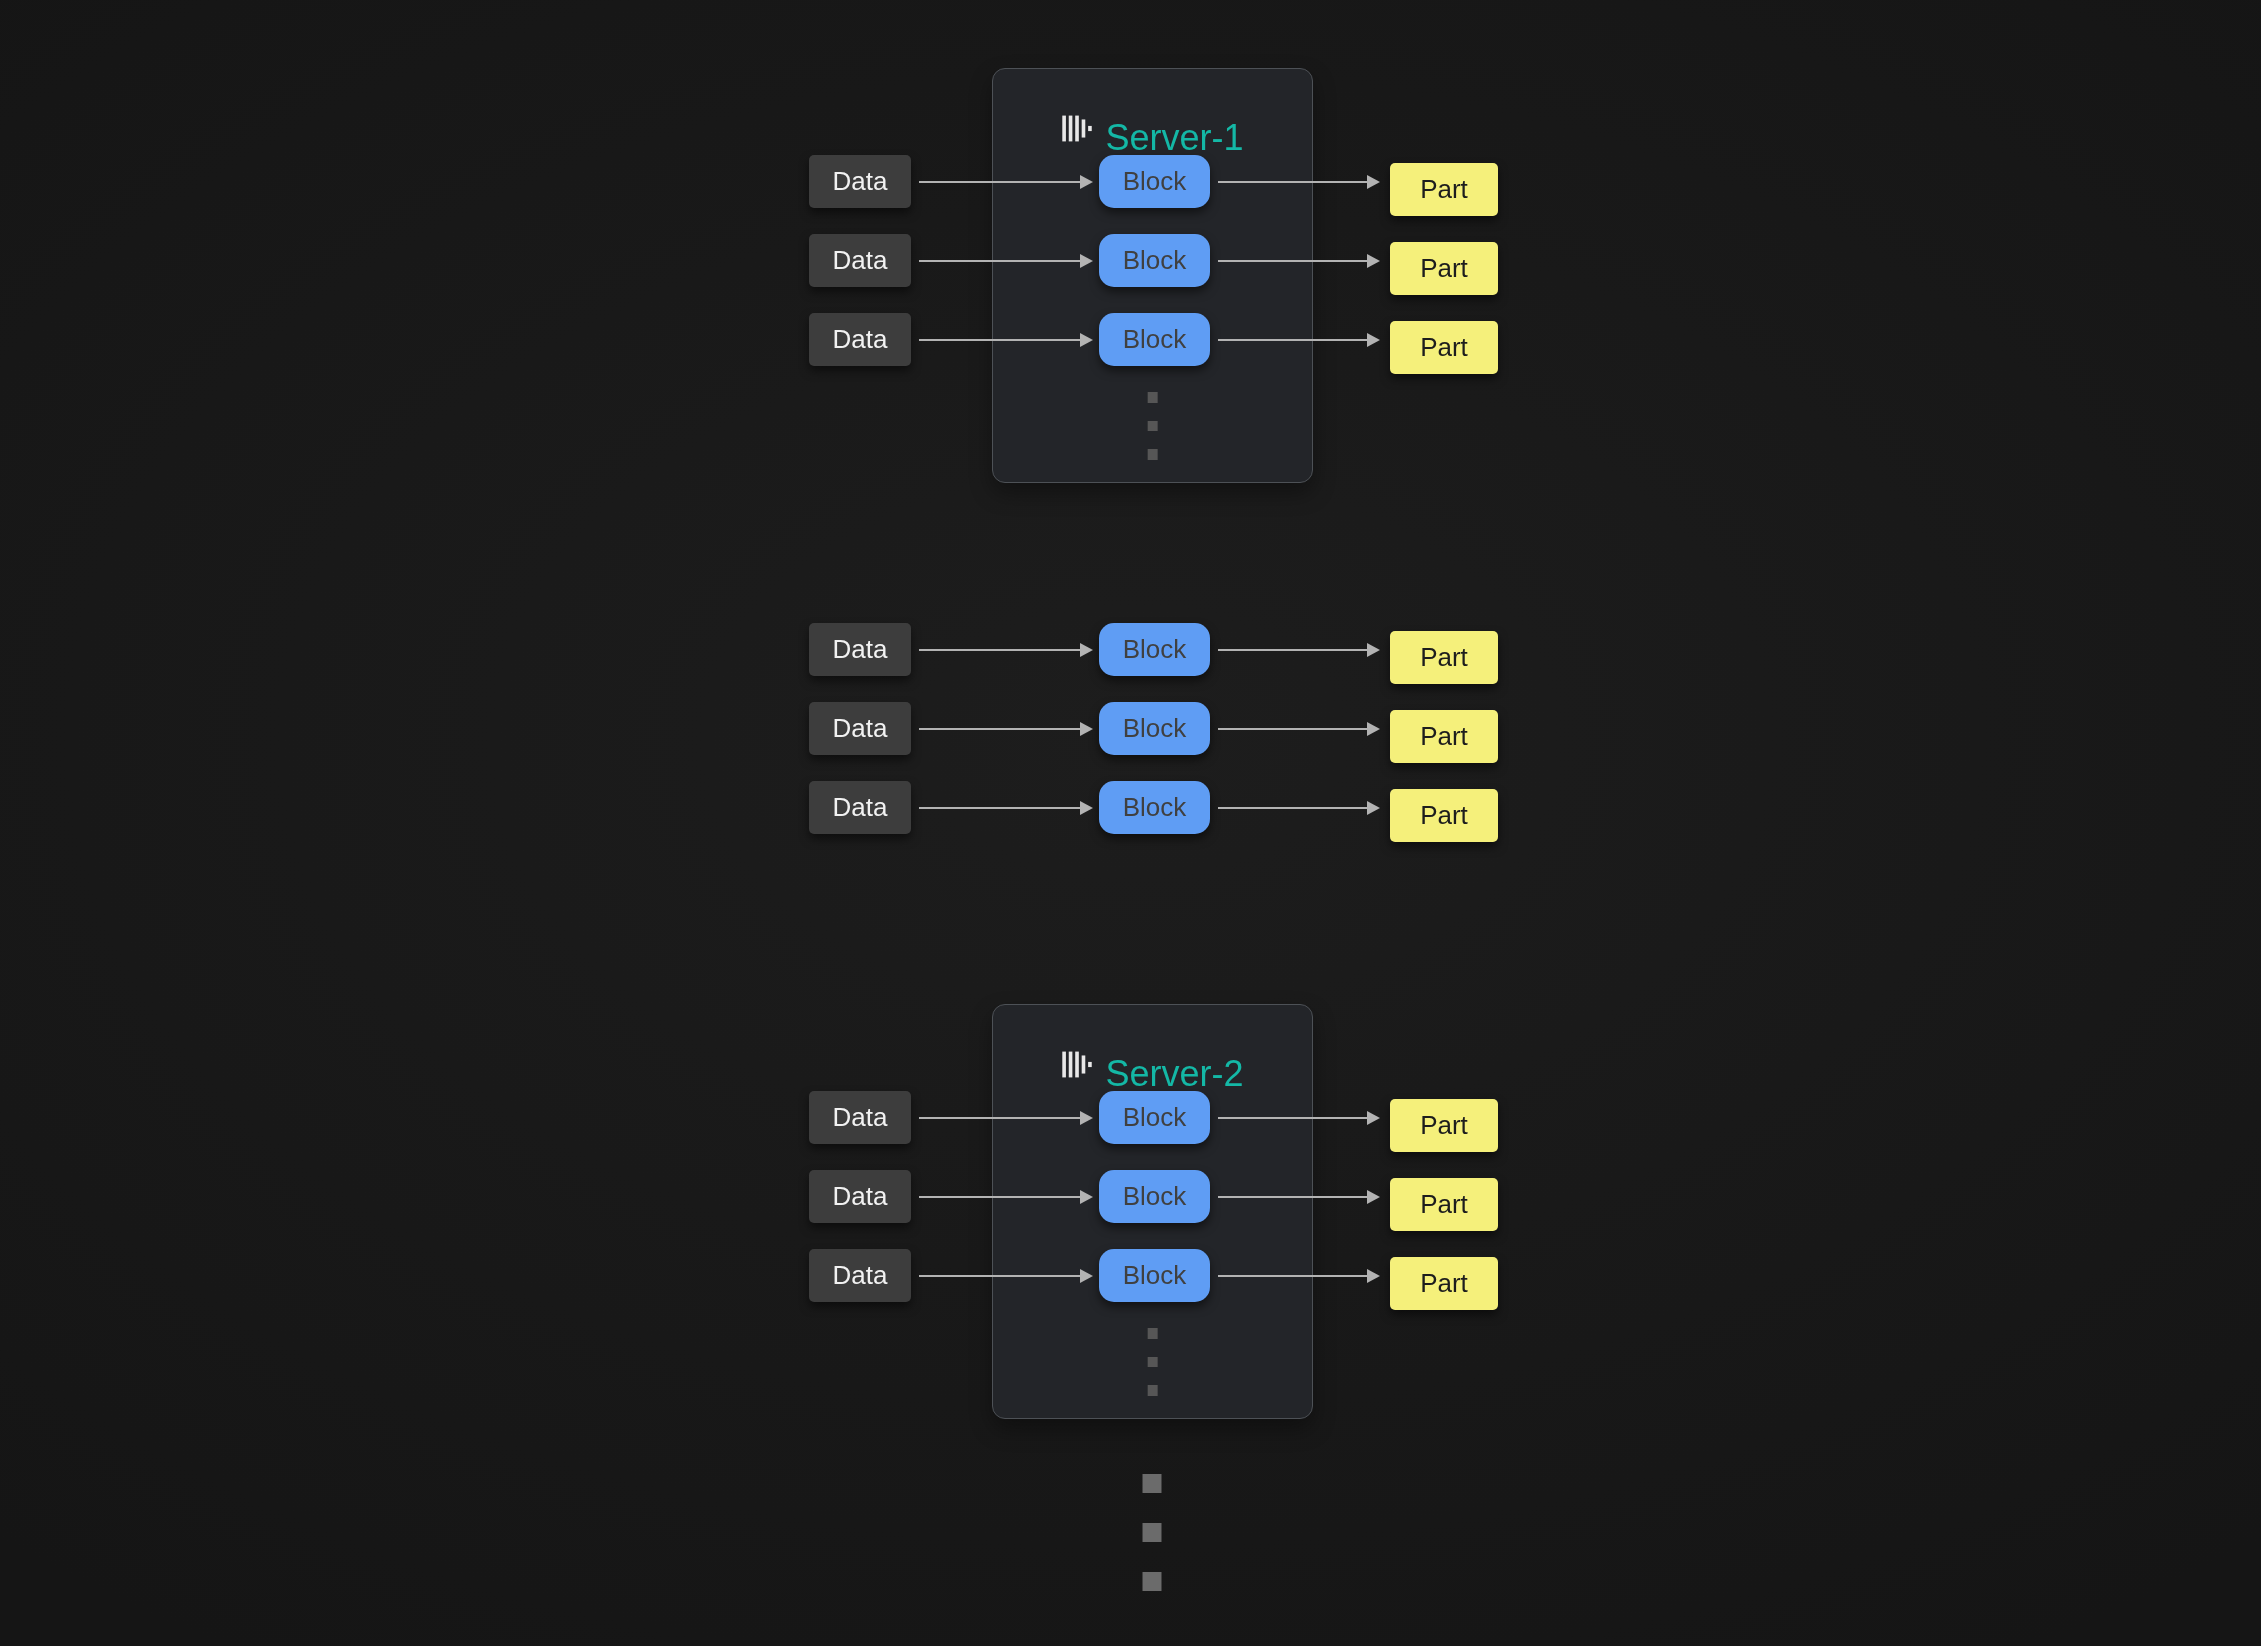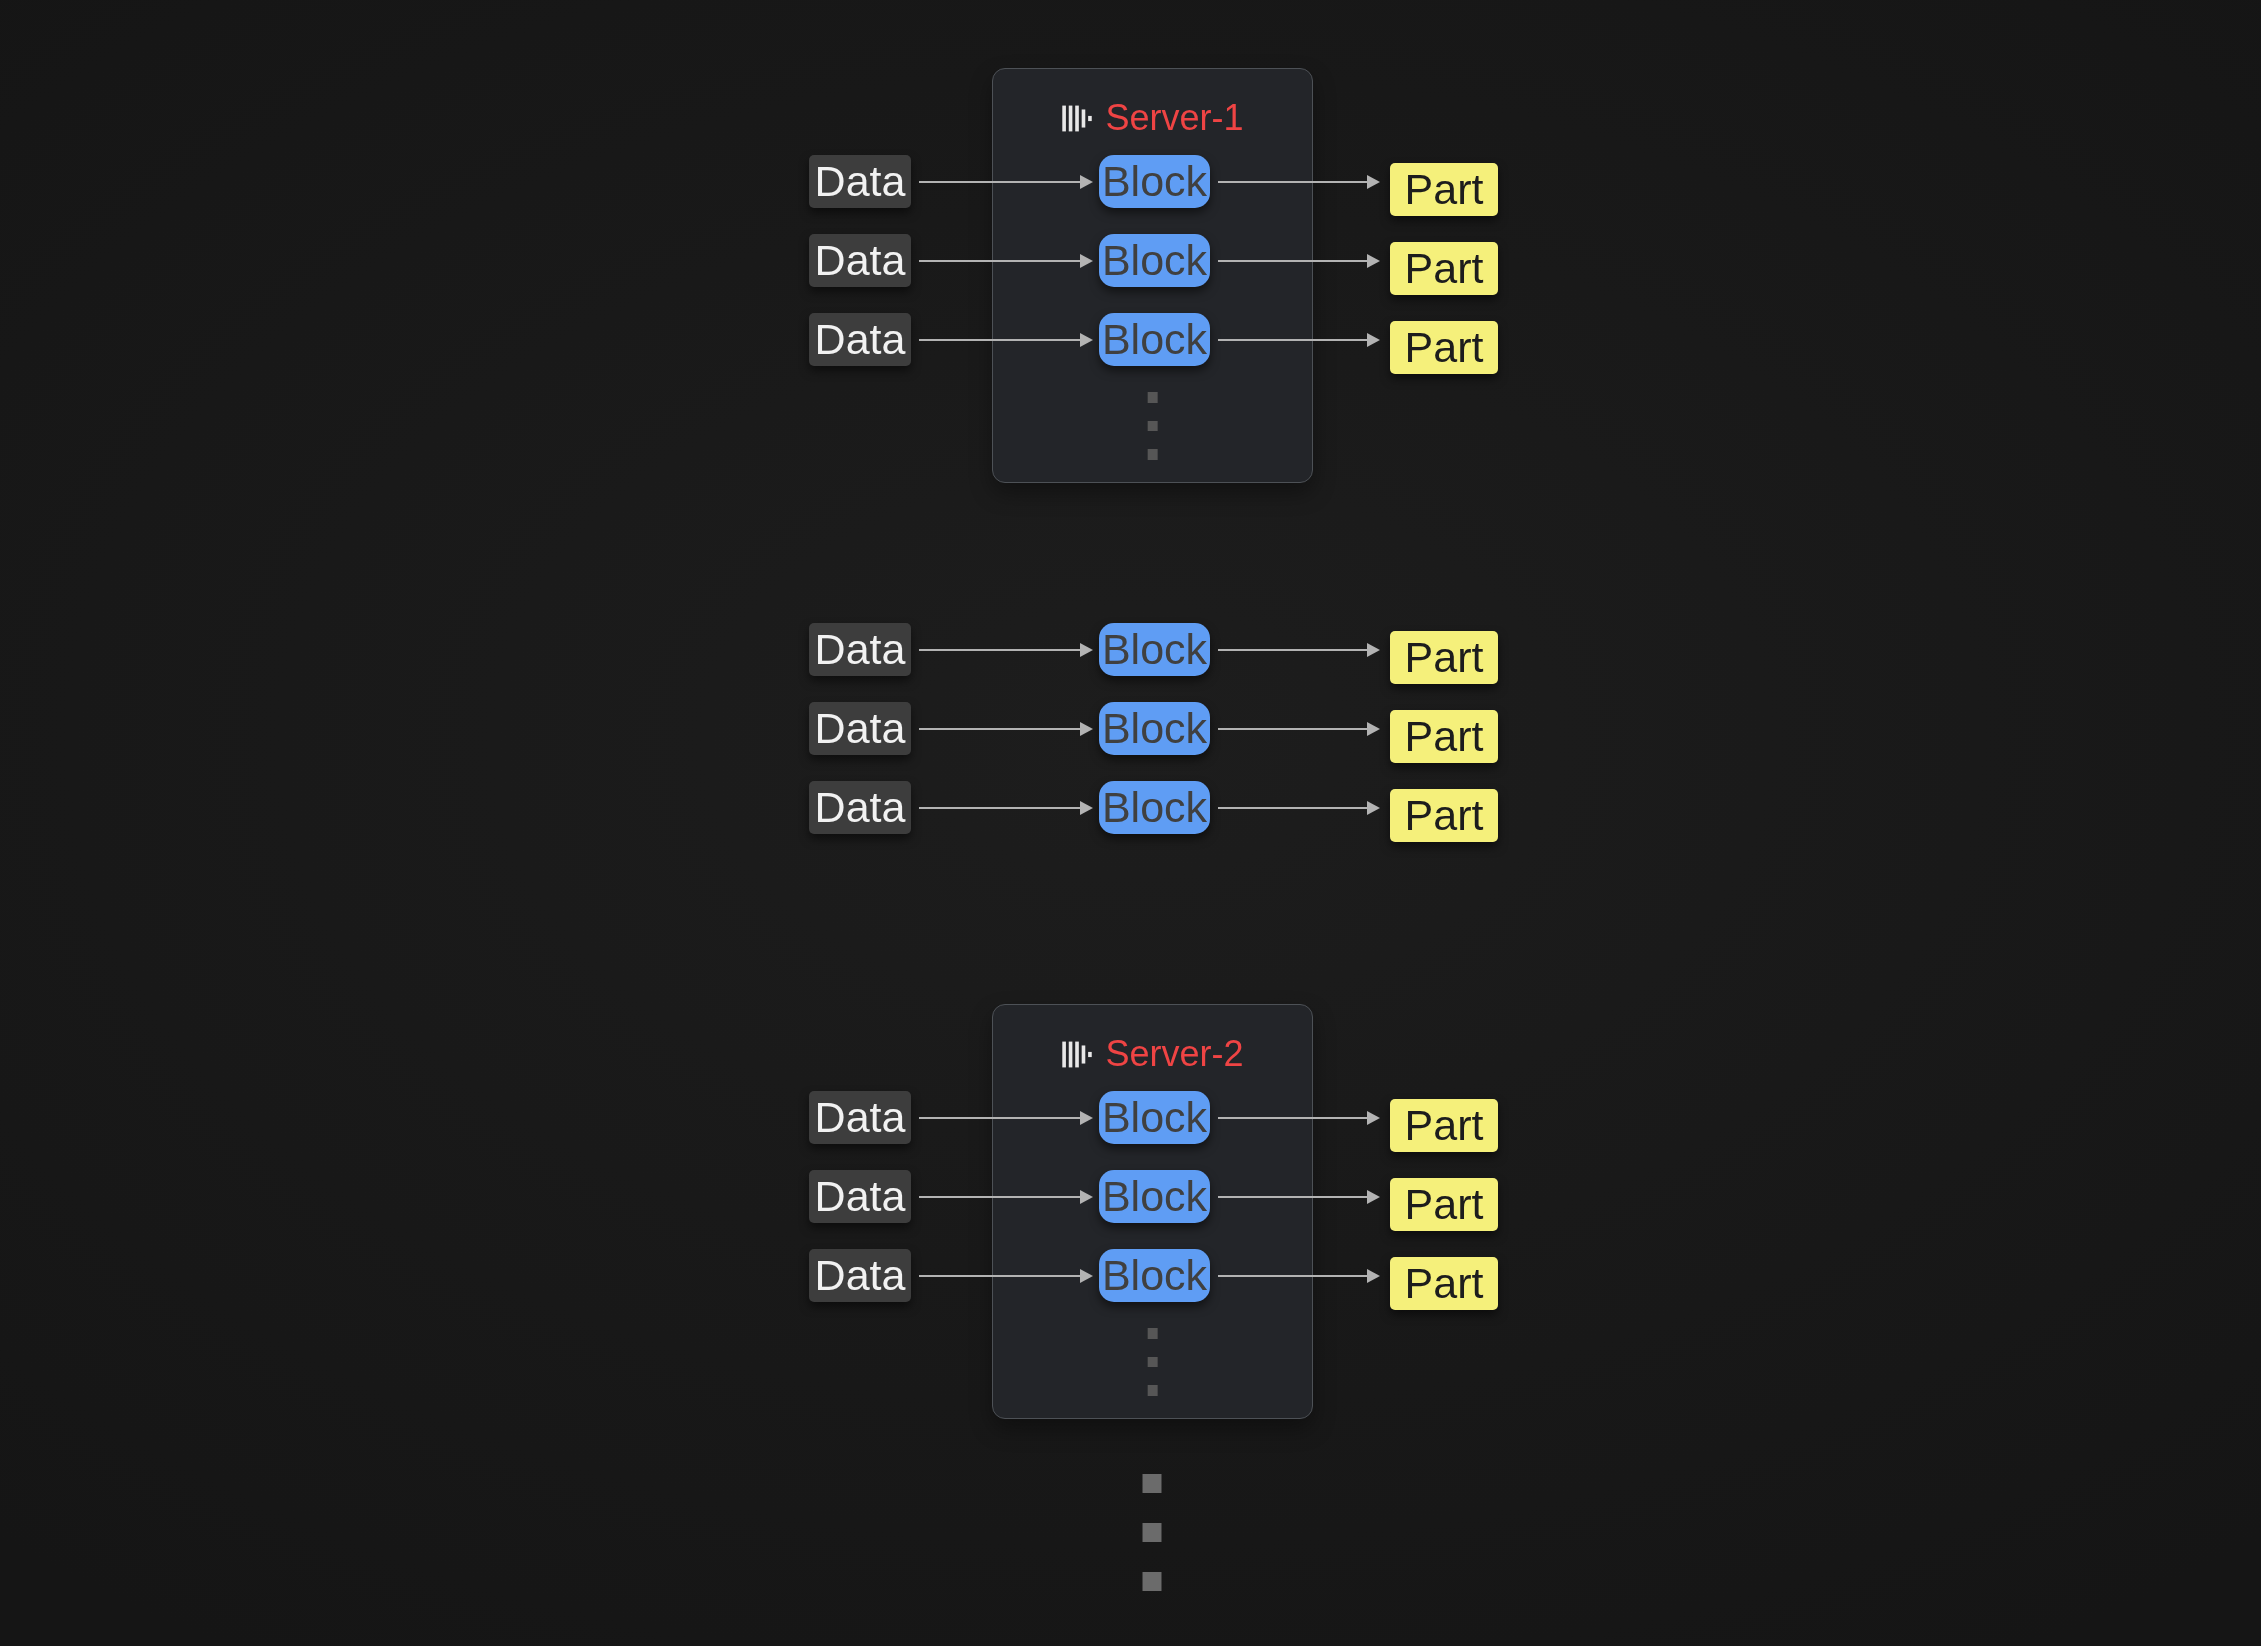--- a/index.html
+++ b/index.html
@@ -25,36 +25,36 @@
     background: #232529;
     border: 1.6px solid #4d5156;
     border-radius: 13px;
     box-shadow: 0 10px 21.4px rgba(0,0,0,0.35);
   }
   .server-header {
     position: absolute; top: 28px; left: 0; width: 100%;
     display: flex; align-items: center; justify-content: center; gap: 13px;
   }
   .server-icon svg { display: block; width: 31px; height: 31px; }
-  .server-title { color: #ef4444; font-size: 36px; white-space: nowrap; }
+  .server-title { color: #14b8a6; font-size: 36px; white-space: nowrap; margin-top: 20px; }
 
   .inner-dots {
     position: absolute; left: 50%; top: 323px; transform: translateX(-50%);
     display: flex; flex-direction: column; gap: 18px;
   }
   .inner-dots i { display: block; width: 10.7px; height: 10.7px; background: #565656; }
 
   .row { position: absolute; left: 0; width: 688px; height: 53px; }
   .r1 { top: 87px; }
   .r2 { top: 166px; }
   .r3 { top: 245px; }
 
   .node {
     position: absolute; top: 0; height: 53px; line-height: 53px;
-    text-align: center; font-size: 43px; border-radius: 5px;
+    text-align: center; font-size: 26px; border-radius: 5px;
     box-shadow: 0 5px 10px rgba(0,0,0,0.5);
   }
   .data  { left: 0;     width: 102px; background: #3d3d3d; color: #f2f2f2; }
   .block { left: 290px; width: 111px; background: #5f9df4; color: #404040; border-radius: 15px; }
   .part  { left: 581px; width: 108px; background: #f5f07b; color: #1d1d1d; margin-top: 8px; }
 
   .arrow { position: absolute; top: 25.5px; height: 2.5px; background: #b3b3b3; }
   .arrow::after {
     content: ""; position: absolute; right: -13px; top: 50%;
     transform: translateY(-50%);

